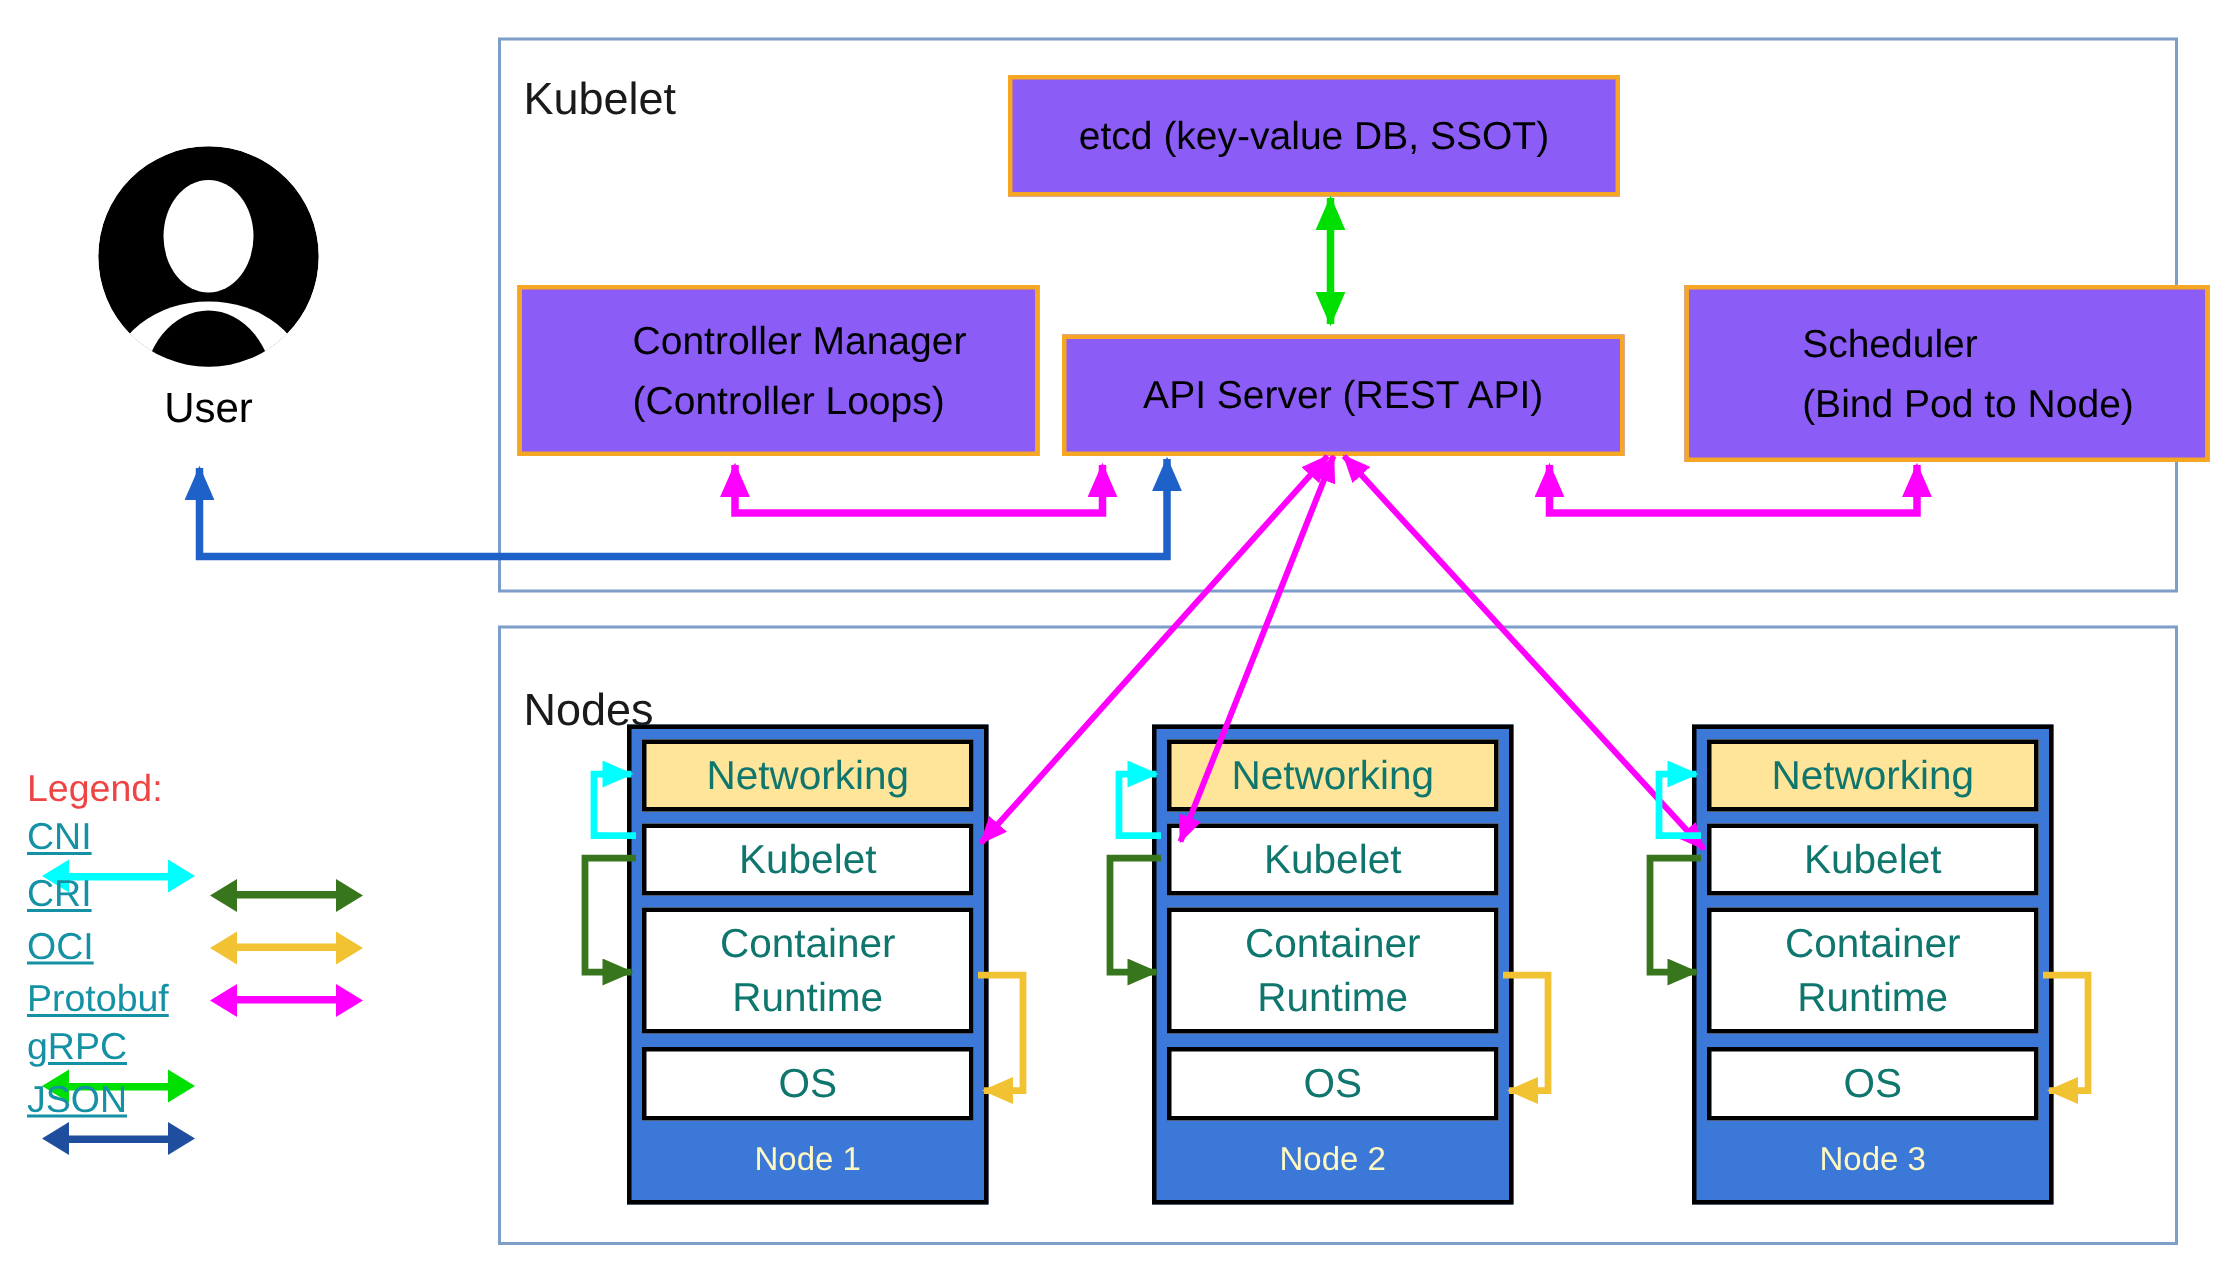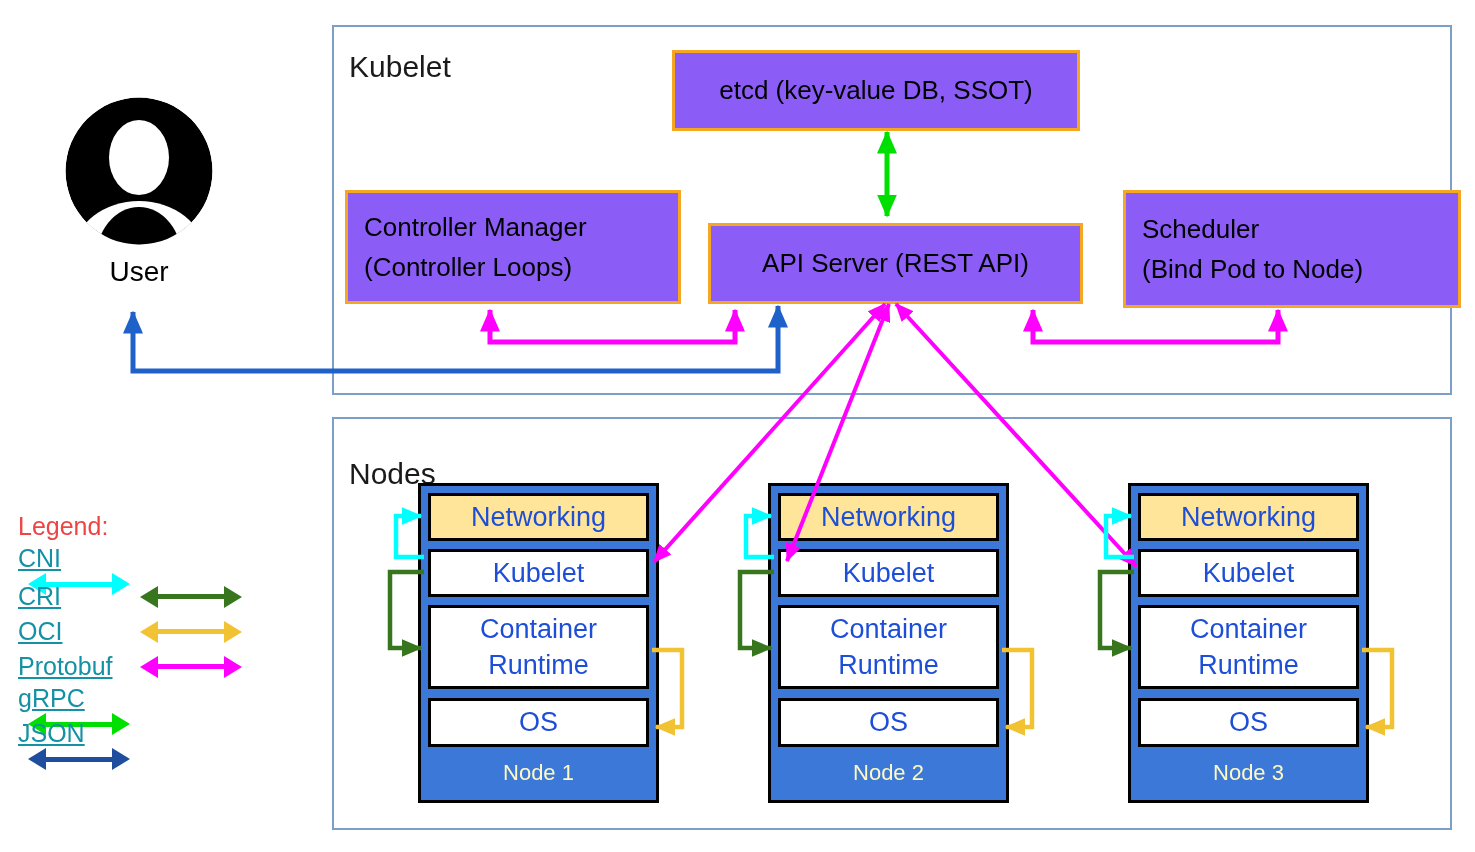--- a/index.html
+++ b/index.html
@@ -8,33 +8,33 @@
     font-family:"Liberation Sans", sans-serif;color:#111;
   }
   
   .group-box{position:absolute;border:2px solid var(--c-container_border,#7D9EC9);background:#fff;}
   .group-title{position:absolute;font-size:30px;color:#1a1a1a;}
   
   .comp{
     position:absolute;background:#8b5cf6;border:3px solid var(--c-component_border,#F5A623);
     display:flex;align-items:center;justify-content:center;font-size:26px;color:#000;
   }
-  .comp.left{justify-content:flex-start;padding-left:16px;}
+  .comp.left{justify-content:center;padding-left:28px;}
   .comp .lines{line-height:40px;}
   
   .user-wrap{position:absolute;left:64px;top:96px;width:150px;text-align:center;}
   .user-label{position:absolute;left:64px;top:256px;width:150px;text-align:center;font-size:28px;color:#000;}
   
   .node{
     position:absolute;top:483px;width:241px;height:320px;background:var(--c-node_fill,#3C78D8);
     border:3px solid #000;box-sizing:border-box;
   }
   .layer{
     position:absolute;left:7px;width:221px;background:#fff;border:3px solid #000;box-sizing:border-box;
-    display:flex;align-items:center;justify-content:center;font-size:27px;color:#1d4ed8;text-align:center;
+    display:flex;align-items:center;justify-content:center;font-size:27px;color:#0f766e;text-align:center;
   }
   .layer.networking{top:7px;height:48px;background:var(--c-networking_fill,#FFE599);}
   .layer.kubelet{top:63px;height:48px;}
   .layer.runtime{top:119px;height:84px;}
   .layer.runtime .wrap{width:140px;line-height:1.35;}
   .layer.os{top:212px;height:49px;}
   .node-name{position:absolute;left:0;top:274px;width:100%;text-align:center;font-size:22px;color:#fef9c3;}
   
   .legend-title{position:absolute;left:18px;top:512px;font-size:25px;color:#ef4444;}
   .legend-row{position:absolute;left:18px;height:35px;display:flex;align-items:center;}

